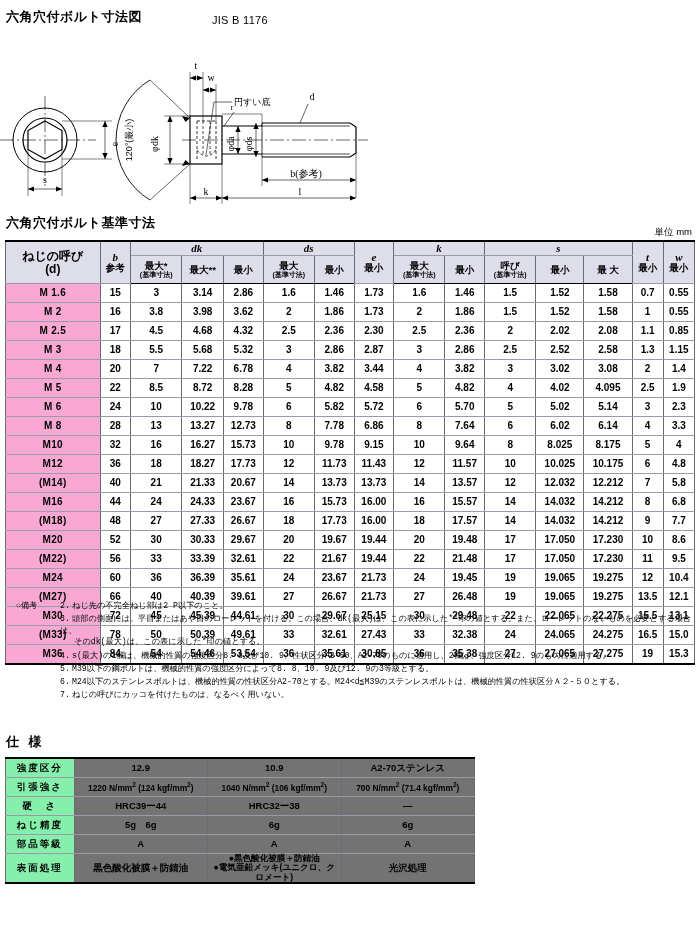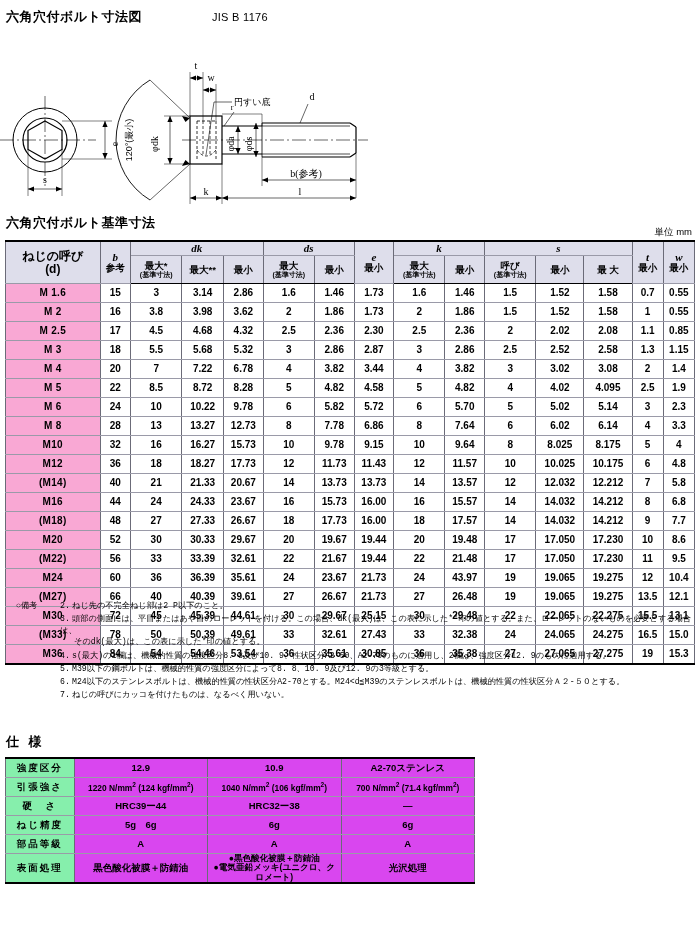--- a/index.html
+++ b/index.html
@@ -4,21 +4,21 @@
 <style>
   html,body{margin:0;padding:0;}
   body{
     width:700px;height:951px;background:#ffffff;
     font-family:"Liberation Sans","DejaVu Sans",sans-serif;
     color:#000;overflow:hidden;position:relative;
   }
   .page{position:relative;width:700px;height:951px;}
 
   
-  .title-row{position:absolute;left:6px;top:8px;display:flex;align-items:center;}
+  .title-row{position:absolute;left:6px;top:8px;display:flex;align-items:flex-end;}
   .title-main{font-size:13px;font-weight:bold;letter-spacing:.5px;}
   .title-std{font-size:11px;font-weight:normal;margin-left:70px;letter-spacing:.3px;}
 
   .sec-title{position:absolute;font-size:13px;font-weight:bold;letter-spacing:.5px;}
   #tbl-title{left:6px;top:214px;}
   #spec-title{left:6px;top:733px;letter-spacing:3px;}
 
   .unit-note{position:absolute;right:8px;top:226px;font-size:9.5px;}
 
   
@@ -62,21 +62,21 @@
   .note-cont{display:block;padding-left:14px;}
 
   
   #spec-table{
     position:absolute;left:5px;top:757px;width:470px;font-size:9.5px;
   }
   #spec-table th,#spec-table td{
     border-left:1px solid #6b6b78;border-right:1px solid #6b6b78;
     border-top:1px solid #9a9aa8;border-bottom:1px solid #9a9aa8;
     text-align:center;vertical-align:middle;height:18px;padding:0 2px;
-    font-weight:bold;background:#d946ef;line-height:1.1;
+    font-weight:bold;background:#737373;line-height:1.1;
   }
   #spec-table tr:first-child th,#spec-table tr:first-child td{border-top:2px solid #000;}
   #spec-table tr:last-child th,#spec-table tr:last-child td{border-bottom:2px solid #000;}
   #spec-table th.rowhead{background:#86efac;width:66px;letter-spacing:2px;}
   #spec-table td{width:134px;}
   .sup{font-size:6.5px;vertical-align:super;}
   .twoline{line-height:1.25;text-align:left;padding-left:6px;font-size:8.6px;}
 </style>
 </head>
 <body>
@@ -526,21 +526,21 @@
         <tr>
           <td class="namecol">M24</td>
           <td>60</td>
           <td>36</td>
           <td>36.39</td>
           <td>35.61</td>
           <td>24</td>
           <td>23.67</td>
           <td>21.73</td>
           <td>24</td>
-          <td>43.97</td>
+          <td>19.45</td>
           <td>19</td>
           <td>19.065</td>
           <td>19.275</td>
           <td>12</td>
           <td>10.4</td>
         </tr>
         <tr>
           <td class="namecol">(M27)</td>
           <td>66</td>
           <td>40</td>

